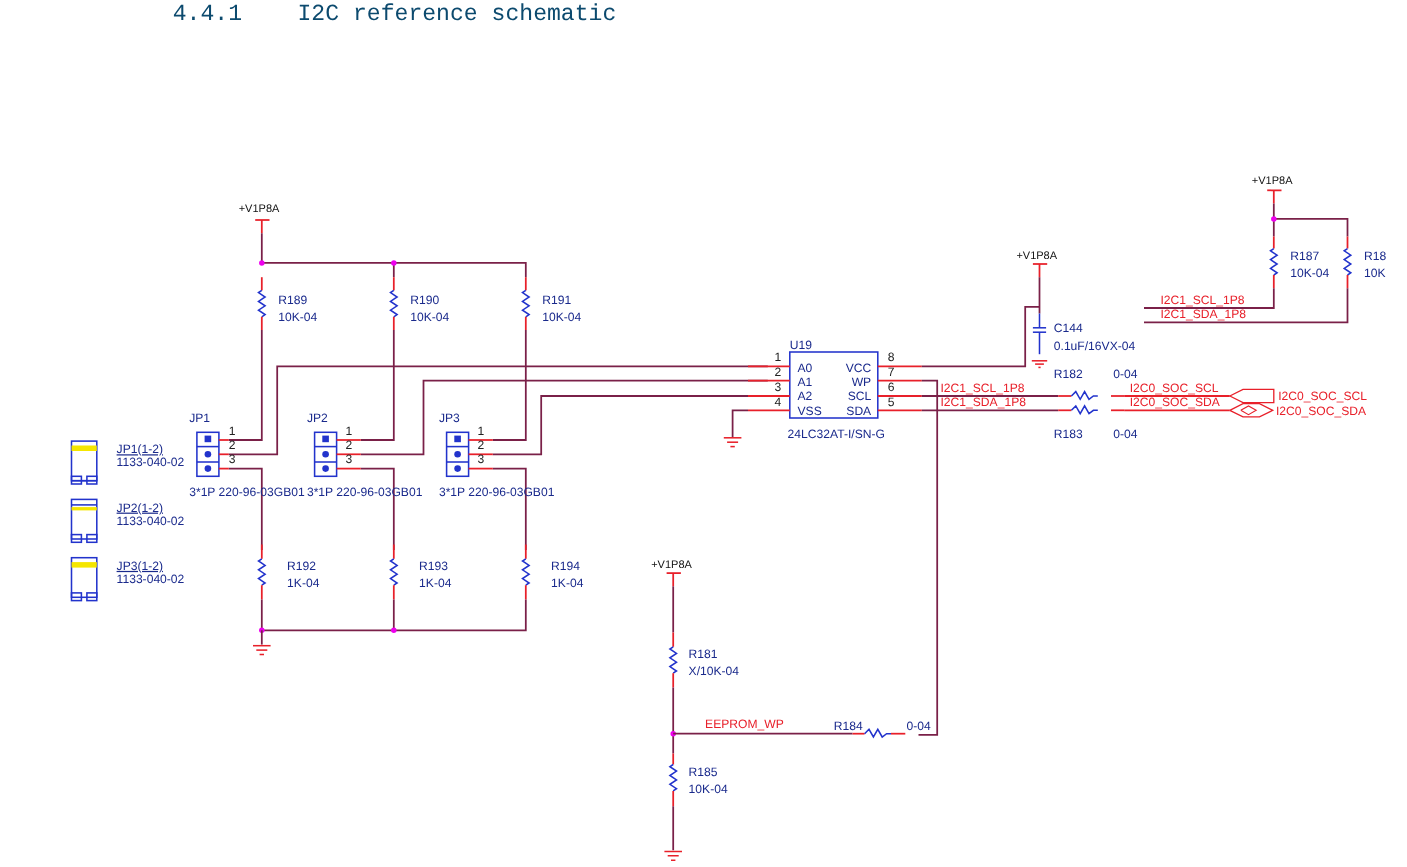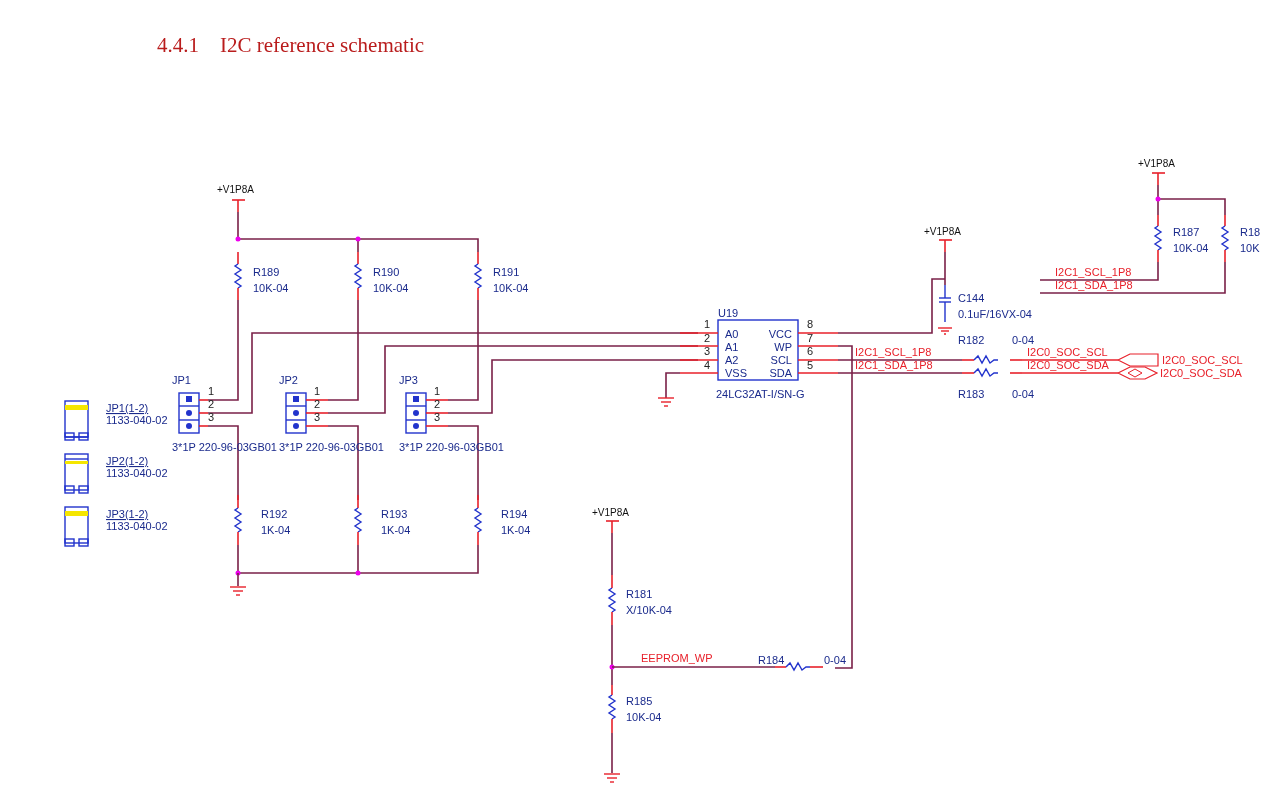--- a/index.html
+++ b/index.html
@@ -1,17 +1,17 @@
 <!DOCTYPE html>
 <html><head>
 <meta charset="utf-8">
 <style>
   html, body { margin:0; padding:0; background:#ffffff; }
   body { width:1279px; height:788px; position:relative; overflow:hidden; font-family:"Liberation Sans", sans-serif; }
-  .heading { position:absolute; left:157px; top:33px; font-family:Liberation Serif, serif; font-size:21px; color:#b91c1c; white-space:pre; }
+  .heading { position:absolute; left:157px; top:2px; font-family:Liberation Mono, monospace; font-size:21px; color:#0c4a6e; white-space:pre; }
   svg { position:absolute; left:0; top:0; }
   .lbl { font-family:"Liberation Sans", sans-serif; font-size:11px; fill:#1a2a8c; }
   .net { font-family:"Liberation Sans", sans-serif; font-size:11px; fill:#e8202a; }
   .pin { font-family:"Liberation Sans", sans-serif; font-size:11px; fill:#222; }
   .pwr { font-family:"Liberation Sans", sans-serif; font-size:10px; fill:#111; }
   .wire { stroke:#7a2048; stroke-width:1.6; fill:none; }
   .pinline { stroke:#e8202a; stroke-width:1.6; fill:none; }
   .comp { stroke:#2233cc; stroke-width:1.4; fill:none; }
   .gnd { stroke:#e8202a; stroke-width:1.4; fill:none; }
   .dot { fill:#ee00ee; }

